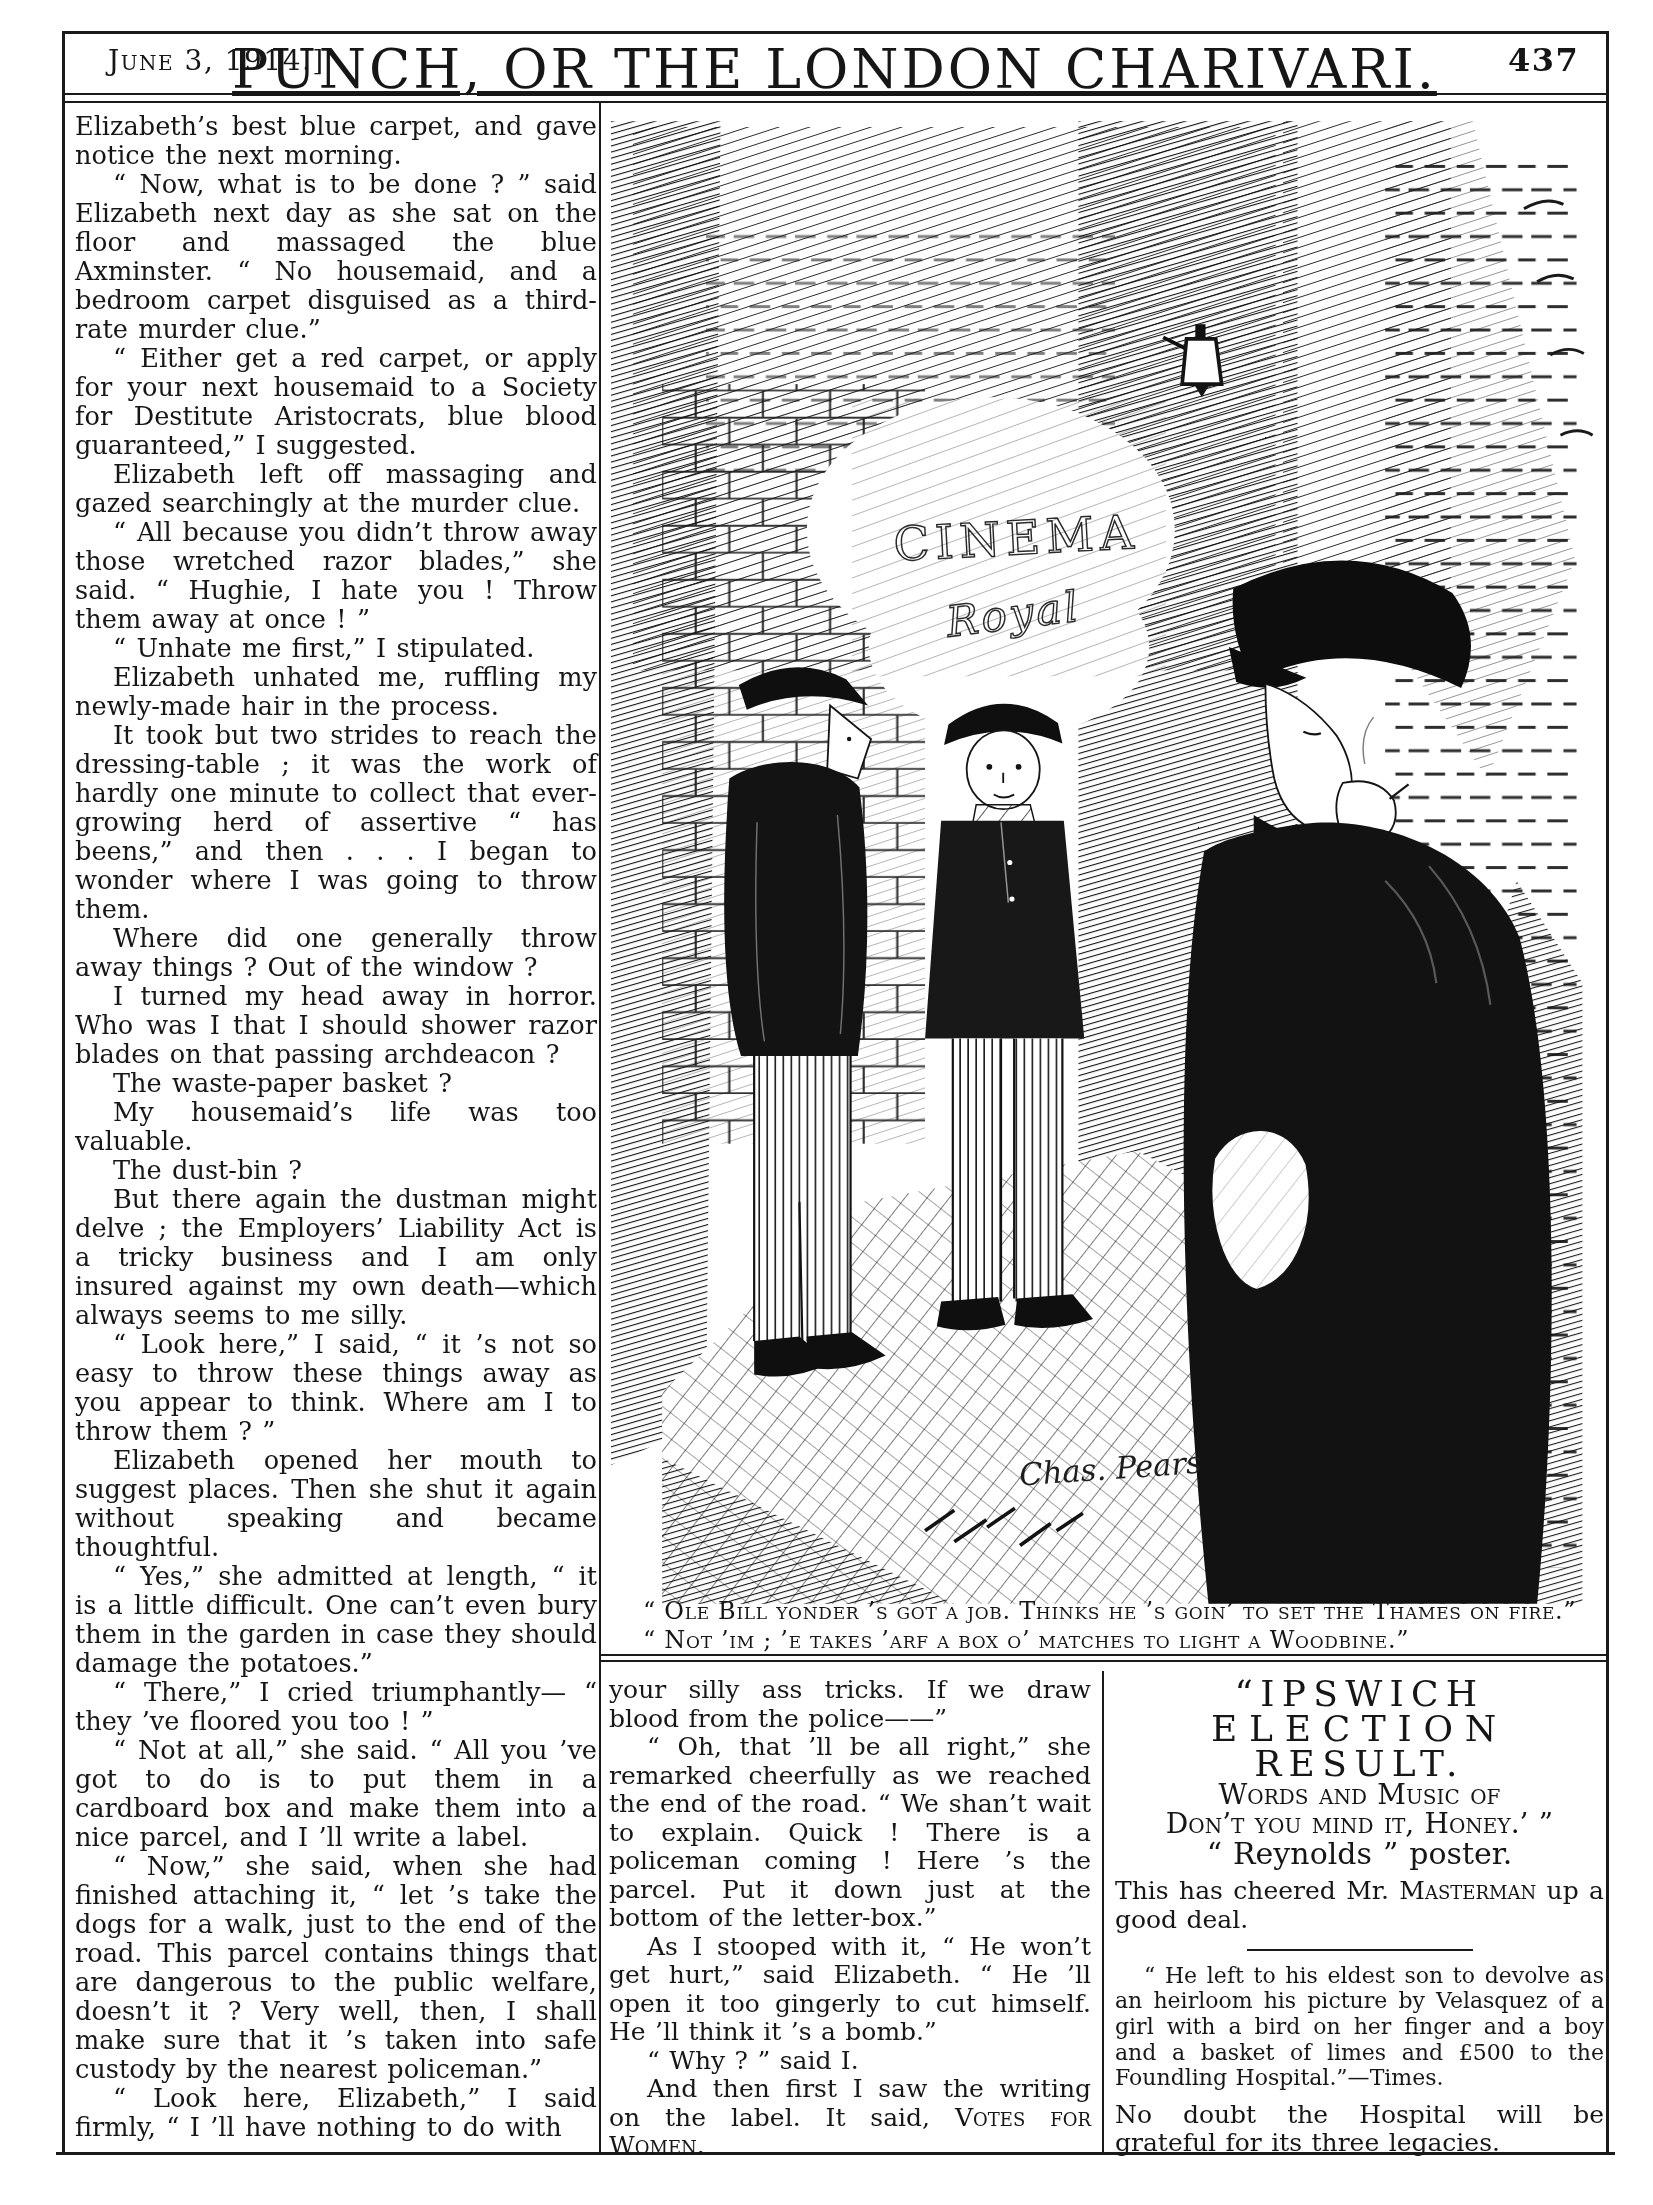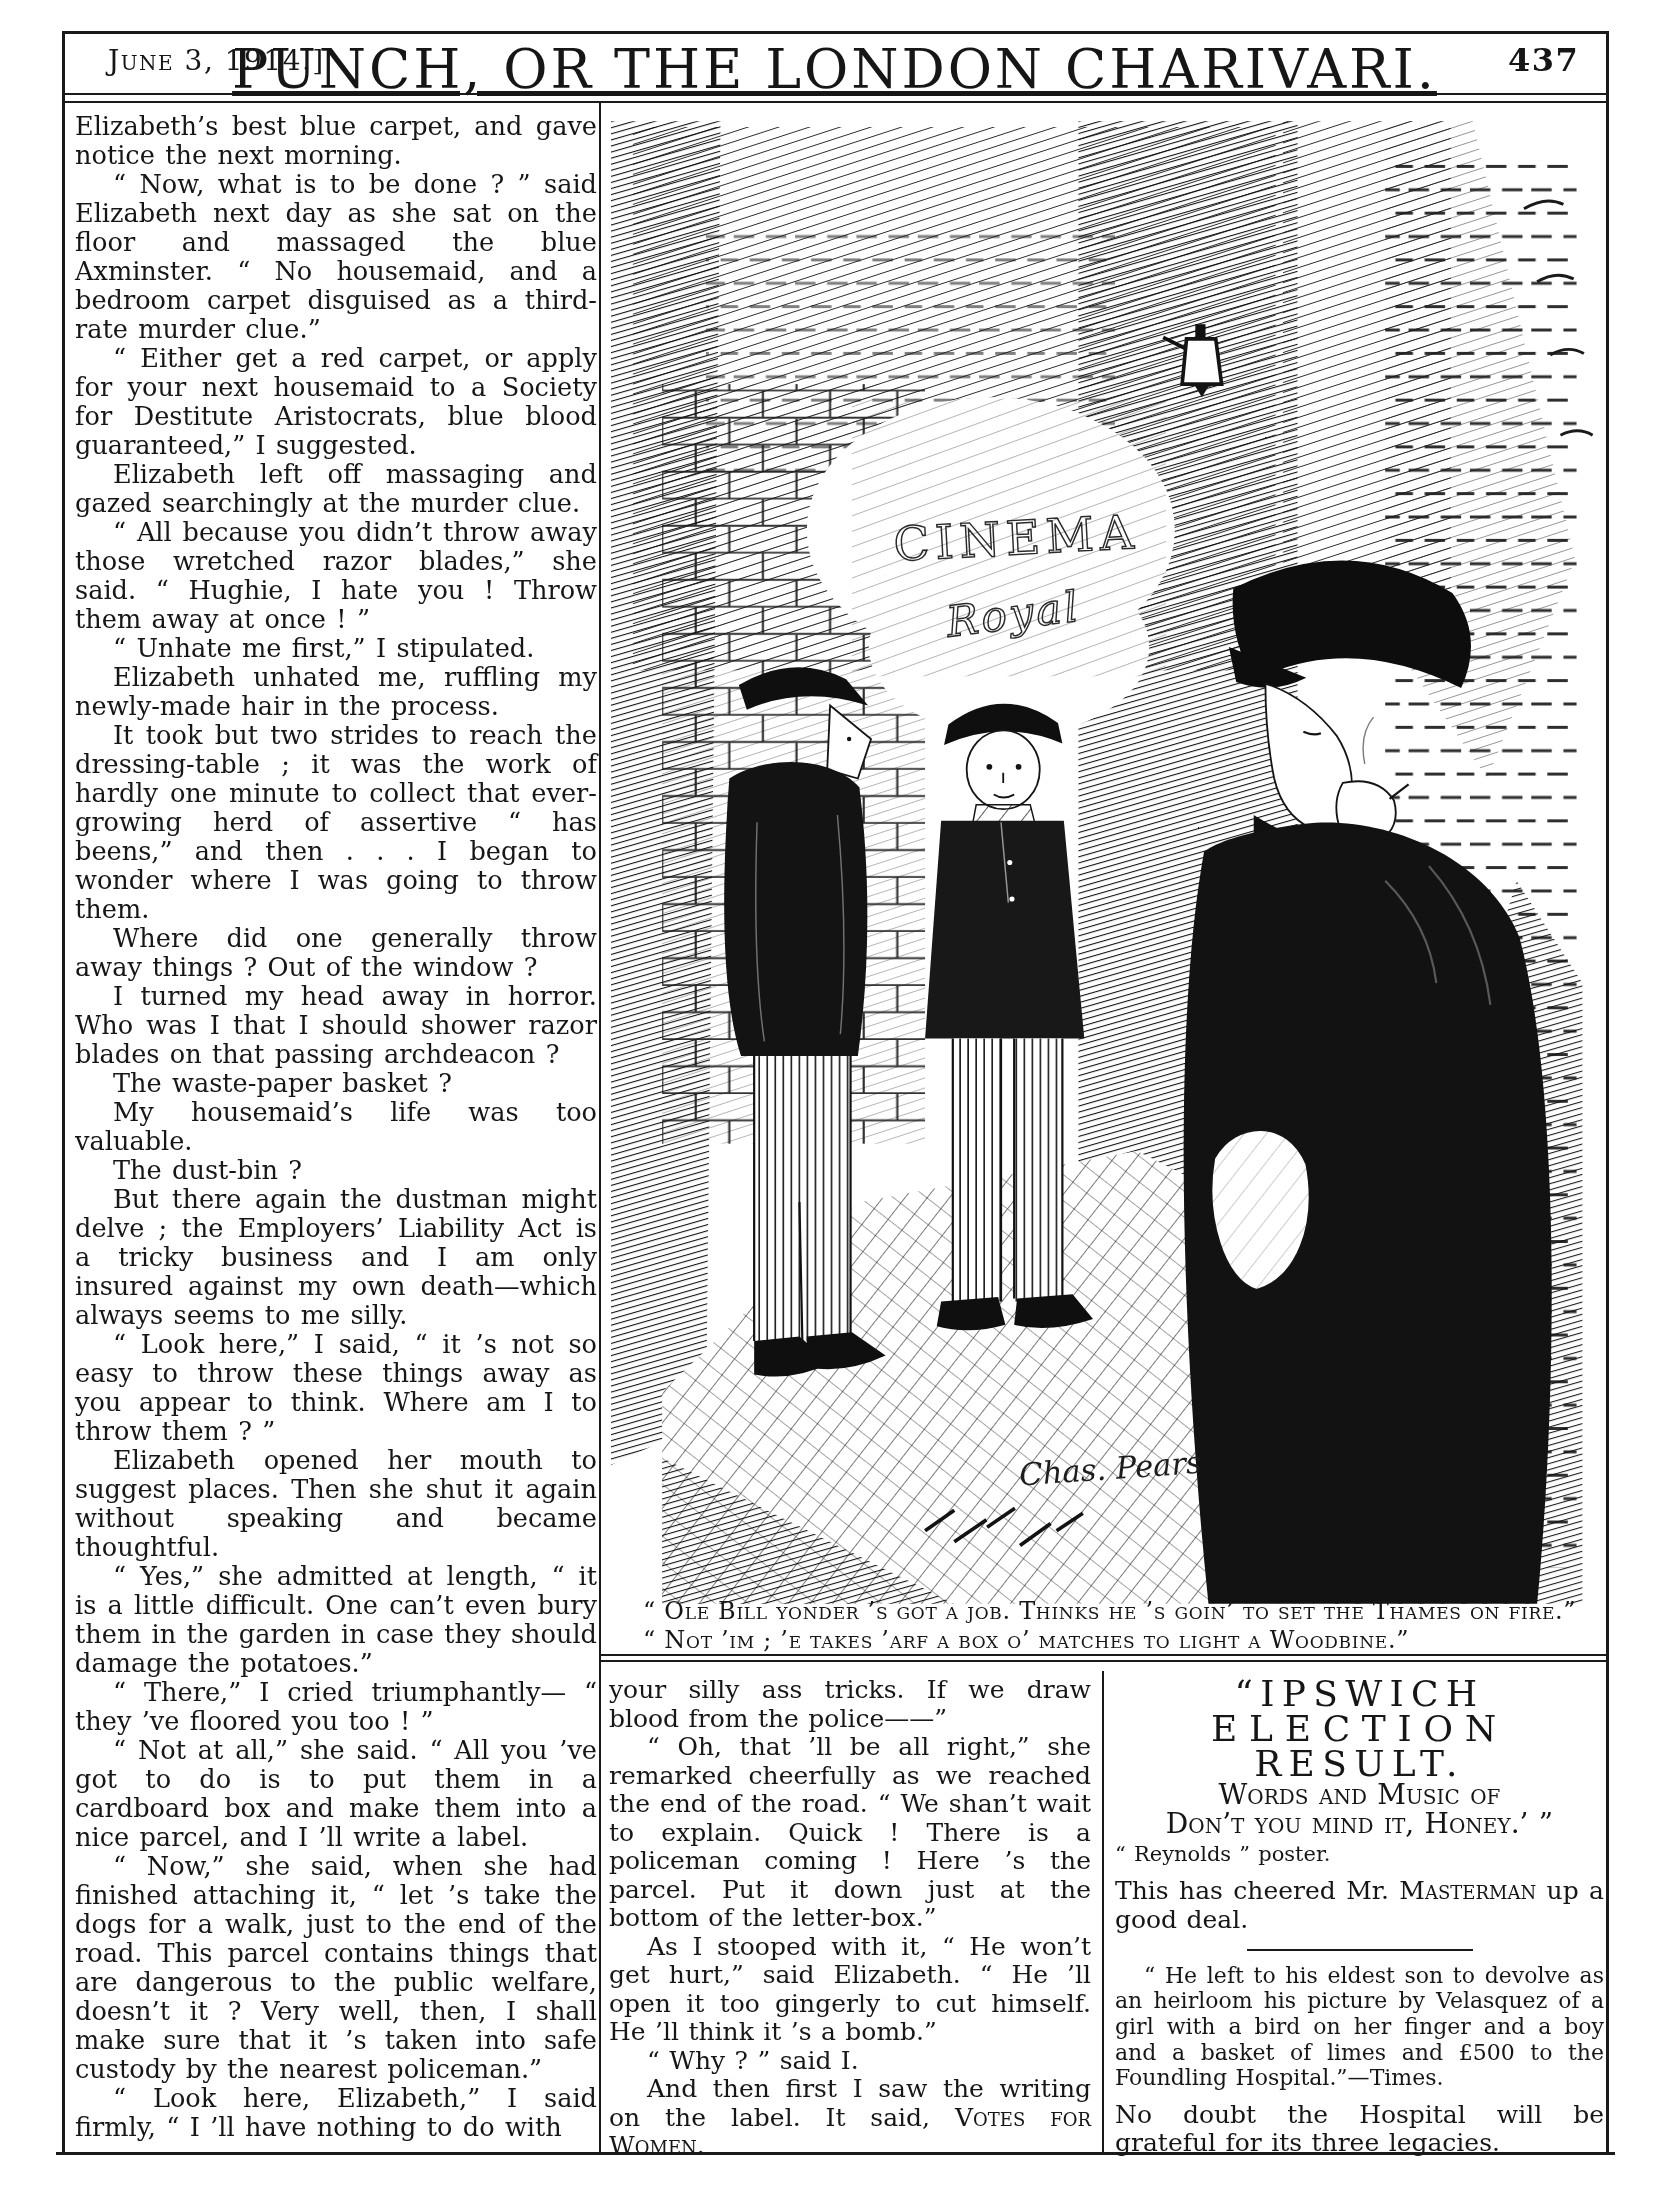--- a/index.html
+++ b/index.html
@@ -16,21 +16,21 @@
   .col-left{left:75px;top:112px;width:522px;font-size:25.6px;line-height:29px;word-spacing:2.2px;}
   .col-mid{left:609px;top:1676px;width:482px;font-size:25px;line-height:28.5px;word-spacing:1.5px;}
   .col-right{left:1115px;top:1676px;width:489px;font-size:25px;line-height:28.5px;word-spacing:1.5px;}
   .ind{text-indent:38px;}
   .it{}
   .sc{font-variant:small-caps;}
   
   .rc-big{text-align:center;font-size:36px;line-height:35px;letter-spacing:7.3px;text-indent:0;}
   .rc-sp{letter-spacing:11.7px;}
   .rc-sc{text-align:center;font-variant:small-caps;font-size:28px;line-height:28.5px;text-indent:0;}
-  .rc-poster{text-align:left;font-size:21px;line-height:32px;padding-right:17.5px;text-indent:0;}
+  .rc-poster{text-align:center;font-size:30px;line-height:32px;padding-right:17.5px;text-indent:0;}
   .rc-body{margin-top:7.3px !important;}
   .rc-rule{width:226px;height:2.2px;background:#1a1a1a;margin:14.6px auto 11.7px auto;}
   .rc-small{font-size:22px;line-height:25.6px;text-indent:29px;margin-top:4.4px !important;}
   .rc-last{margin-top:10.2px !important;}
   
   .caption{position:absolute;left:618px;top:1597px;width:991px;font-variant:small-caps;
            font-size:24px;line-height:28.5px;letter-spacing:0.7px;margin-left:25px;}
   
   .illu{position:absolute;left:611px;top:121px;width:1005px;height:1483px;}
 </style>

